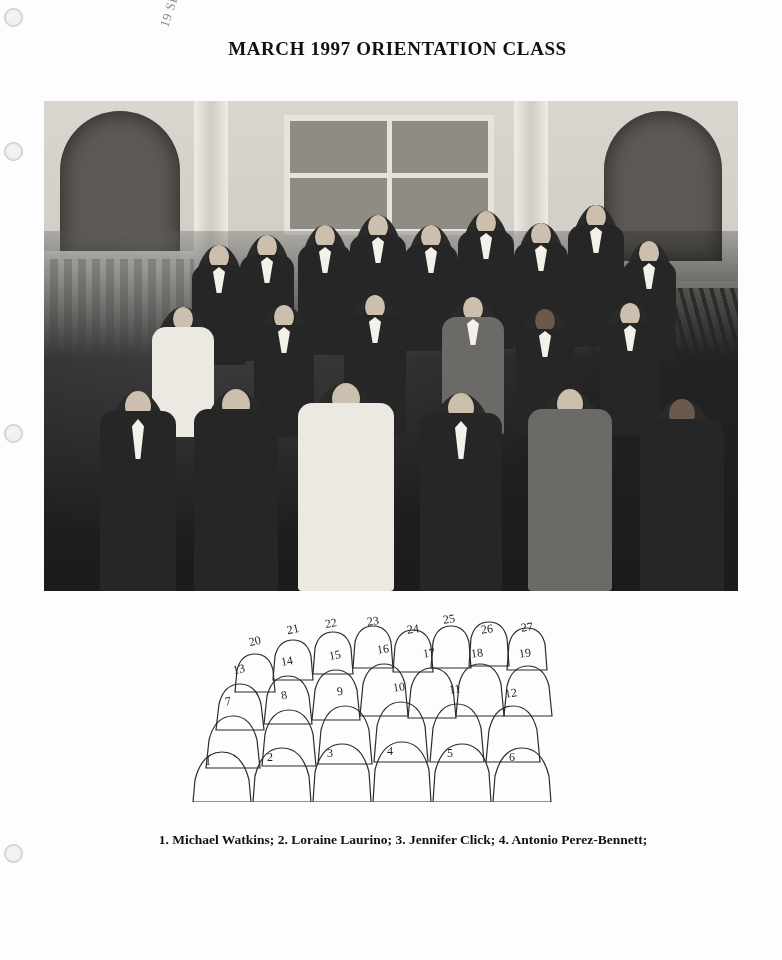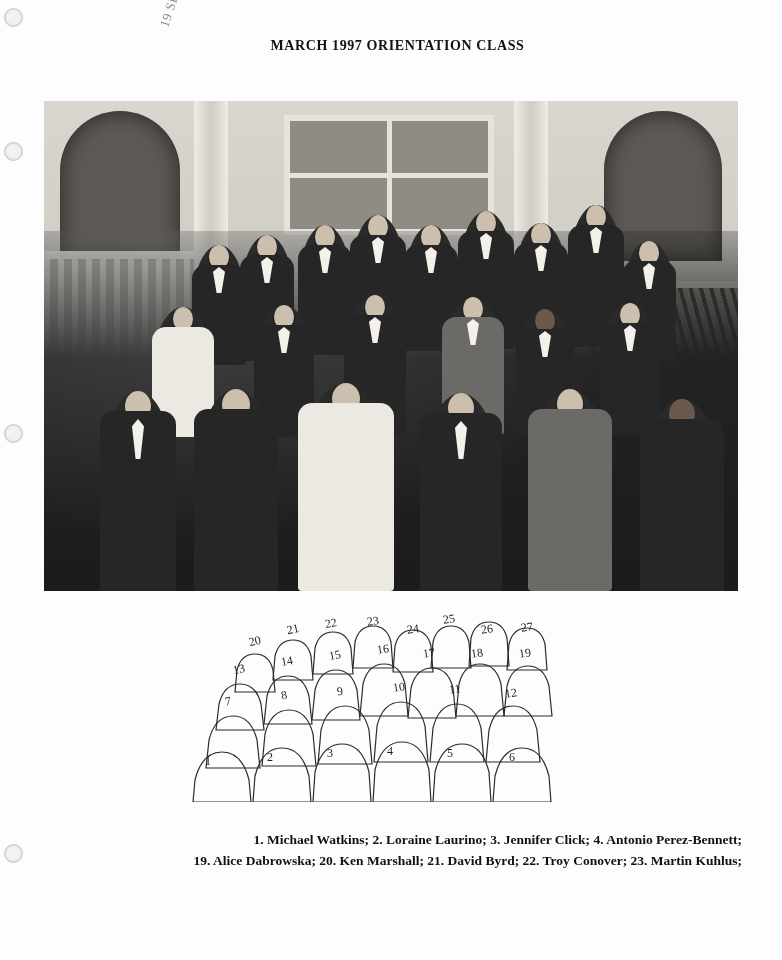--- a/index.html
+++ b/index.html
@@ -48,21 +48,21 @@
     transform: rotate(-72deg);
     letter-spacing: .5px;
   }
 
   .title {
     position: absolute;
     left: 13px;
     right: 0;
     top: 38px;
     text-align: center;
-    font-size: 14px;
+    font-size: 19px;
     font-weight: bold;
     letter-spacing: .6px;
     font-family: "Liberation Serif", serif;
   }
 
   
   .photo {
     position: absolute;
     left: 44px;
     top: 101px;
@@ -198,21 +198,21 @@
   
   .caption {
     position: absolute;
     left: 64px;
     right: 40px;
     top: 830px;
     font-size: 13.5px;
     line-height: 20.5px;
     font-family: "Liberation Serif", serif;
     font-weight: bold;
-    text-align: right;
+    text-align: center;
   }
   .caption .line { white-space: nowrap; }
 </style>
 </head>
 <body>
 
 <div class="page">
 
   <div class="hole h1"></div>
   <div class="hole h2"></div>
@@ -411,16 +411,15 @@
     <span class="dnum" style="left:30px;  top:142px;">1</span>
     <span class="dnum" style="left:92px;  top:138px;">2</span>
     <span class="dnum" style="left:152px; top:134px;">3</span>
     <span class="dnum" style="left:212px; top:132px;">4</span>
     <span class="dnum" style="left:272px; top:134px;">5</span>
     <span class="dnum" style="left:334px; top:138px;">6</span>
   </div>
 
   <div class="caption">
     <div class="line">1.  Michael Watkins;   2.  Loraine Laurino;   3.  Jennifer Click;   4.  Antonio Perez-Bennett;</div>
-    <div class="line">19.  Alice Dabrowska;   20.  Ken Marshall;   21.  David Byrd;   22.  Troy Conover;   23.  Martin Kuhlus;</div>
   </div>
 
 </div>
 
 </body></html>

